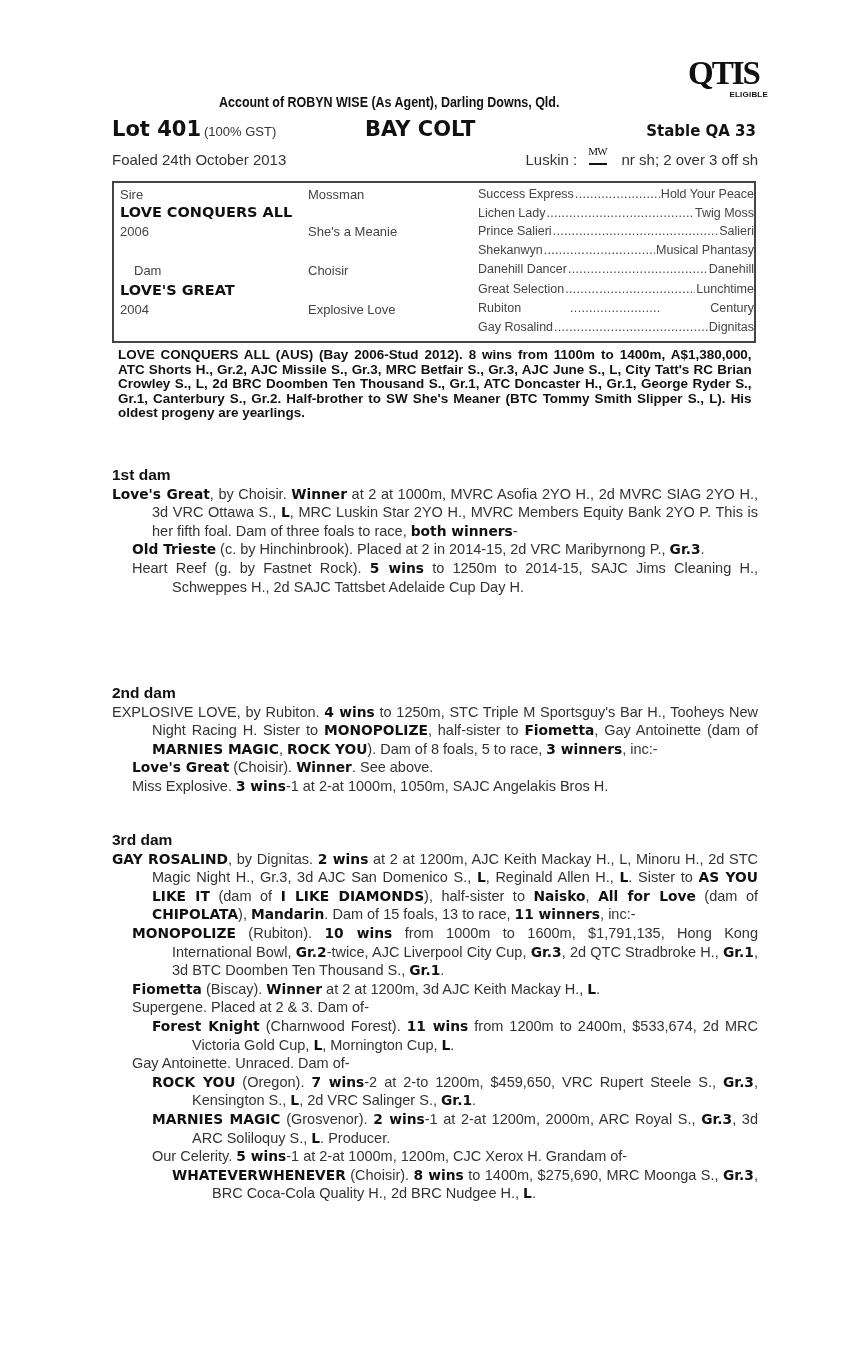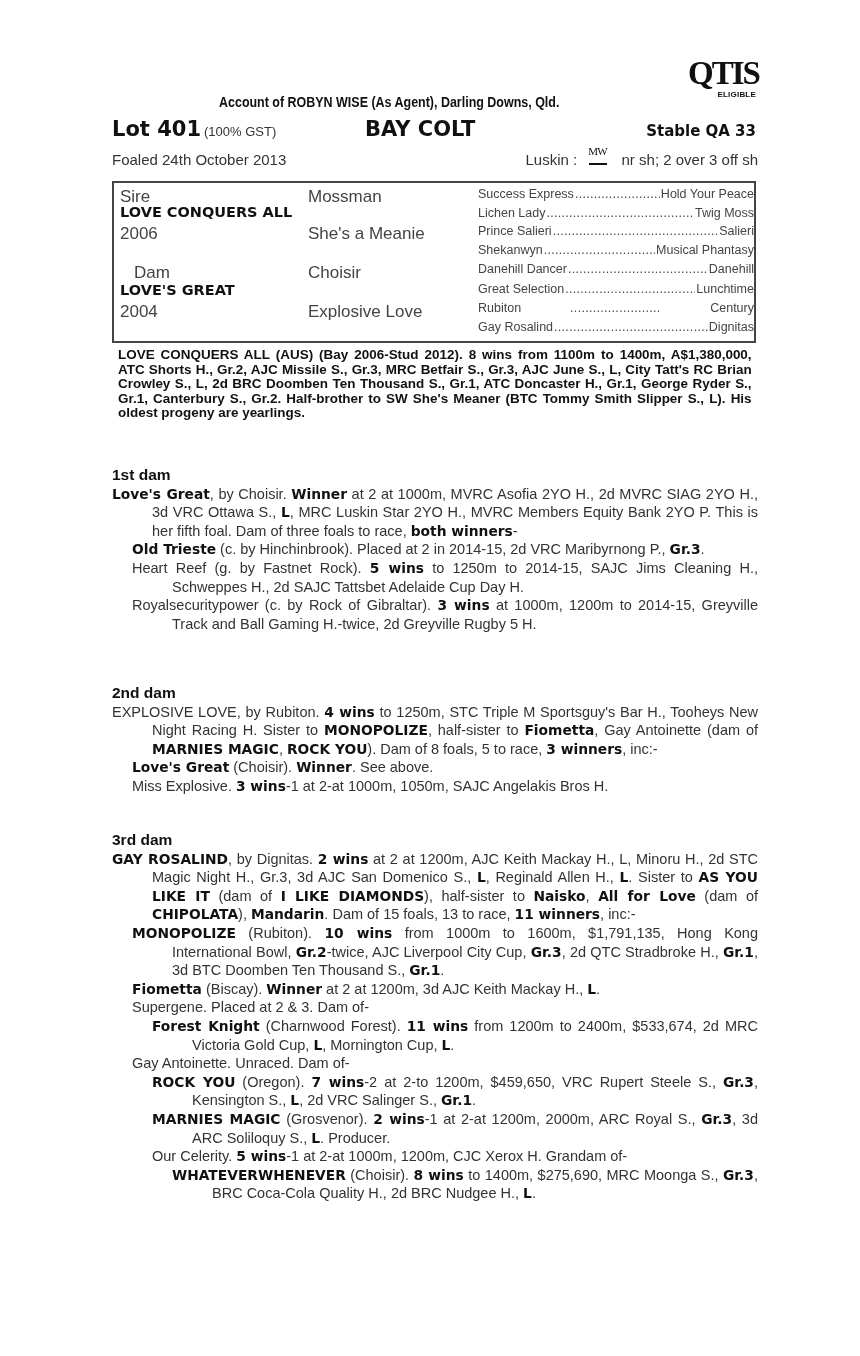--- a/index.html
+++ b/index.html
@@ -1,37 +1,37 @@
 <!DOCTYPE html>
 <html><head>
 <meta charset="utf-8">
 <style>
   html, body { margin: 0; padding: 0; background: #ffffff; }
   body { width: 860px; height: 1356px; position: relative; overflow: hidden; color: #1a1a1a; font-family: "Liberation Sans", sans-serif; }
 
   .logo { position: absolute; left: 688px; top: 62px; width: 80px; height: 40px; }
   .logo .qtis { position: absolute; left: 0; top: -6px; font-family: "Liberation Serif", serif; font-size: 33px; font-weight: bold; letter-spacing: -2px; color: #111; line-height: 34px; }
-  .logo .elig { position: absolute; right: 12px; top: 28px; font-size: 8px; font-weight: bold; color: #111; letter-spacing: 0.2px; }
+  .logo .elig { position: absolute; right: 0; top: 28px; font-size: 8px; font-weight: bold; color: #111; letter-spacing: 0.2px; }
 
   .account { position: absolute; left: 219px; top: 94px; font-family: "Liberation Sans", sans-serif; font-weight: bold; font-size: 14.5px; transform: scaleX(0.86); transform-origin: left top; white-space: nowrap; color: #111; }
 
   .lot-row { position: absolute; left: 112px; top: 117px; width: 646px; height: 26px; }
   .lot { position: absolute; left: 0; top: 0; font-family: "DejaVu Sans", sans-serif; font-weight: bold; font-size: 21px; color: #111; white-space: nowrap; }
   .gst { font-family: "Liberation Sans", sans-serif; font-weight: normal; font-size: 13px; color: #333; margin-left: 3px; }
   .sex { position: absolute; left: 253px; top: 0; font-family: "DejaVu Sans", sans-serif; font-weight: bold; font-size: 21px; color: #111; white-space: nowrap; }
   .stable { position: absolute; right: 2px; top: 5px; font-family: "DejaVu Sans", sans-serif; font-weight: bold; font-size: 15px; color: #111; white-space: nowrap; }
 
   .foaled { position: absolute; left: 112px; top: 151px; font-size: 15px; color: #333; white-space: nowrap; }
   .branded { position: absolute; right: 102px; top: 151px; font-size: 15px; color: #333; white-space: nowrap; }
   .brand-mark { display: inline-block; position: relative; width: 22px; height: 16px; margin: 0 8px 0 6px; vertical-align: -2px; }
   .brand-mark .mw { position: absolute; left: 1px; top: -6px; font-family: "Liberation Serif", serif; font-size: 11px; letter-spacing: -1px; color: #111; }
   .brand-mark .bar { position: absolute; left: 2px; top: 12px; width: 18px; height: 2px; background: #111; }
 
   .ped { position: absolute; left: 112px; top: 181px; width: 644px; height: 162px; border: 2px solid #444; box-sizing: border-box; }
-  .ped .cell { position: absolute; font-size: 17px; color: #444; white-space: nowrap; }
+  .ped .cell { position: absolute; font-size: 13px; color: #444; white-space: nowrap; }
   .ped .big { font-family: "DejaVu Sans", sans-serif; font-weight: bold; font-size: 14.5px; color: #111; }
   .ped .g { position: absolute; left: 364px; width: 276px; font-size: 12.5px; color: #444; display: flex; white-space: nowrap; overflow: hidden; }
   .ped .g .dots { flex: 1; overflow: hidden; margin: 0 1px; }
   .ped .g .dots::after { content: "......................................................................................................................"; letter-spacing: 0.3px; }
 
   .sire-note { position: absolute; left: 118px; top: 348px; width: 640px; font-family: "Liberation Sans", sans-serif; font-weight: bold; font-size: 13.6px; line-height: 14.6px; color: #111; text-align: justify; transform: scaleX(0.99); transform-origin: left top; }
 
   .sec { position: absolute; left: 112px; width: 646px; font-size: 14.5px; line-height: 18.6px; color: #333; }
   .sec .hd { font-family: "Liberation Sans", sans-serif; font-weight: bold; font-size: 15.5px; color: #111; }
   .sec p { margin: 0; text-align: justify; }
@@ -120,21 +120,20 @@
 </div>
 
 <div class="sire-note">LOVE CONQUERS ALL (AUS) (Bay 2006-Stud 2012). 8 wins from 1100m to 1400m, A$1,380,000, ATC Shorts H., Gr.2, AJC Missile S., Gr.3, MRC Betfair S., Gr.3, AJC June S., L, City Tatt's RC Brian Crowley S., L, 2d BRC Doomben Ten Thousand S., Gr.1, ATC Doncaster H., Gr.1, George Ryder S., Gr.1, Canterbury S., Gr.2. Half-brother to SW She's Meaner (BTC Tommy Smith Slipper S., L). His oldest progeny are yearlings.</div>
 
 <div class="sec" style="top:466px;">
   <div class="hd">1st dam</div>
   <div class="entries">
       <p class="l0"><span class="b">Love's Great</span><span>, by Choisir. </span><span class="b">Winner</span><span> at 2 at 1000m, MVRC Asofia 2YO H., 2d MVRC SIAG 2YO H., 3d VRC Ottawa S., </span><span class="b">L</span><span>, MRC Luskin Star 2YO H., MVRC Members Equity Bank 2YO P. This is her fifth foal. Dam of three foals to race, </span><span class="b">both winners</span><span>-</span></p>
       <p class="l1"><span class="b">Old Trieste</span><span> (c. by Hinchinbrook). Placed at 2 in 2014-15, 2d VRC Maribyrnong P., </span><span class="b">Gr.3</span><span>.</span></p>
       <p class="l1"><span>Heart Reef (g. by Fastnet Rock). </span><span class="b">5 wins</span><span> to 1250m to 2014-15, SAJC Jims Cleaning H., Schweppes H., 2d SAJC Tattsbet Adelaide Cup Day H.</span></p>
-      <p class="l1"><span>Royalsecuritypower (c. by Rock of Gibraltar). </span><span class="b">3 wins</span><span> at 1000m, 1200m to 2014-15, Greyville Track and Ball Gaming H.-twice, 2d Greyville Rugby 5 H.</span></p>
     </div>
 </div>
 
 <div class="sec" style="top:684px;">
   <div class="hd">2nd dam</div>
   <div class="entries">
       <p class="l0"><span>EXPLOSIVE LOVE, by Rubiton. </span><span class="b">4 wins</span><span> to 1250m, STC Triple M Sportsguy's Bar H., Tooheys New Night Racing H. Sister to </span><span class="b">MONOPOLIZE</span><span>, half-sister to </span><span class="b">Fiometta</span><span>, Gay Antoinette (dam of </span><span class="b">MARNIES MAGIC</span><span>, </span><span class="b">ROCK YOU</span><span>). Dam of 8 foals, 5 to race, </span><span class="b">3 winners</span><span>, inc:-</span></p>
       <p class="l1"><span class="b">Love's Great</span><span> (Choisir). </span><span class="b">Winner</span><span>. See above.</span></p>
       <p class="l1"><span>Miss Explosive. </span><span class="b">3 wins</span><span>-1 at 2-at 1000m, 1050m, SAJC Angelakis Bros H.</span></p>
     </div>

